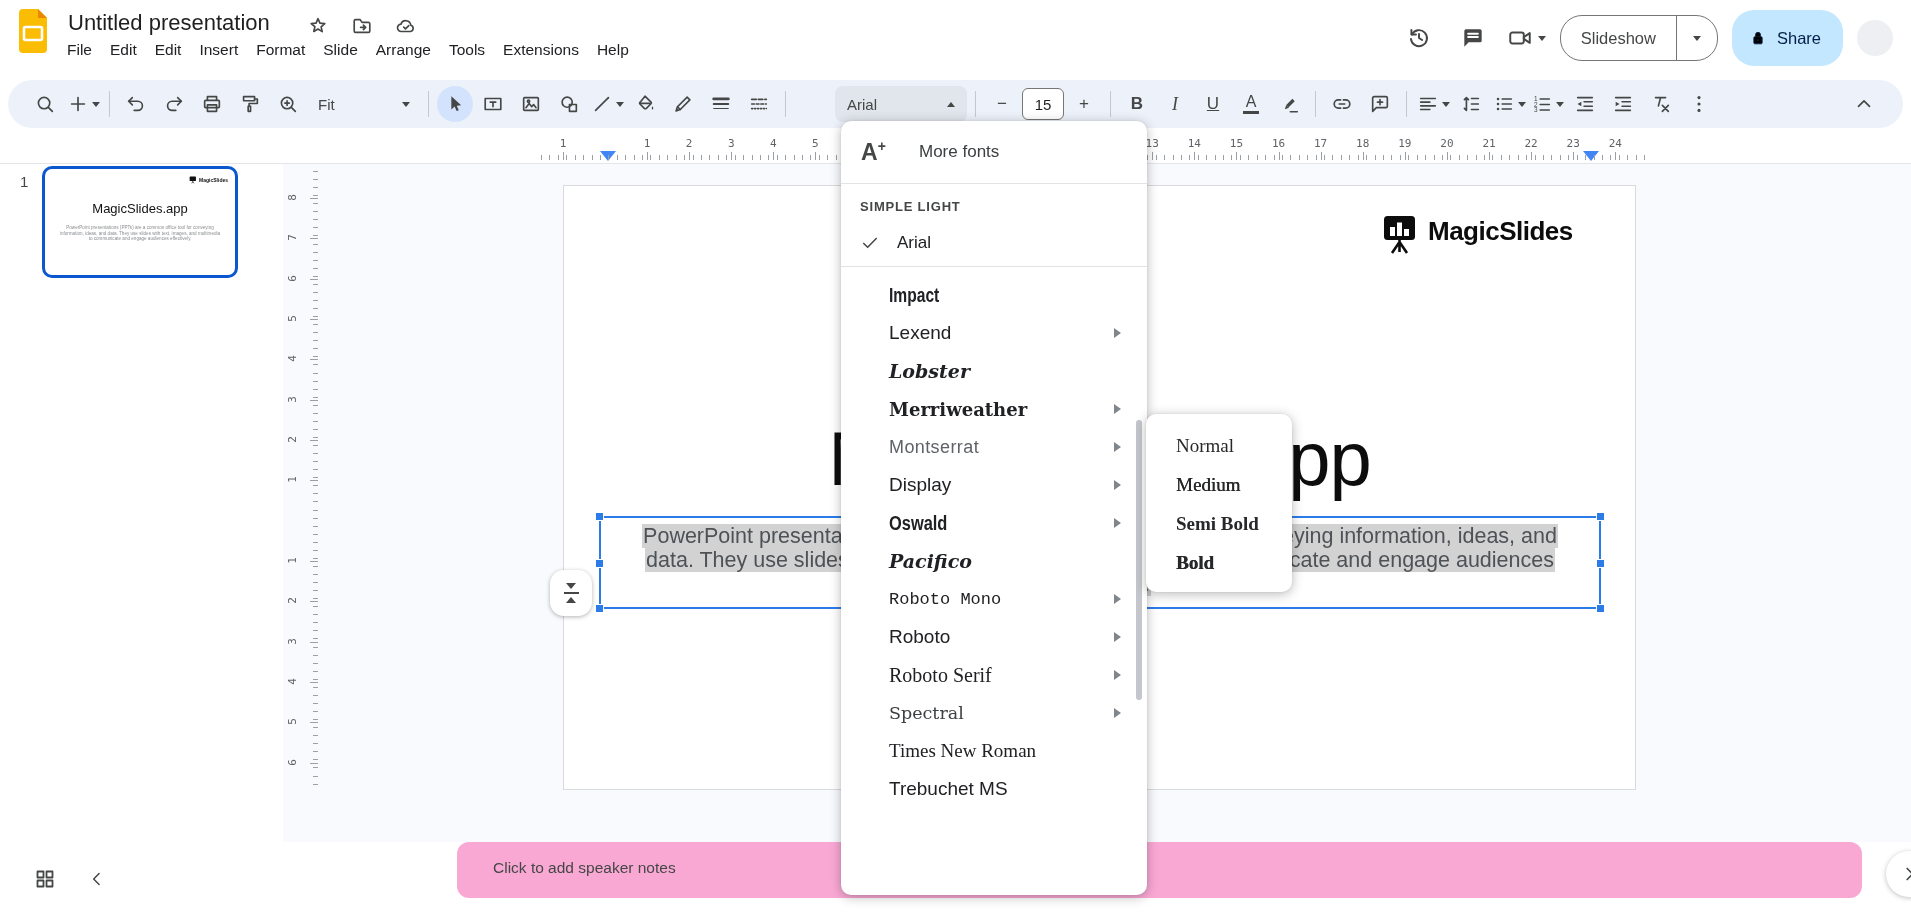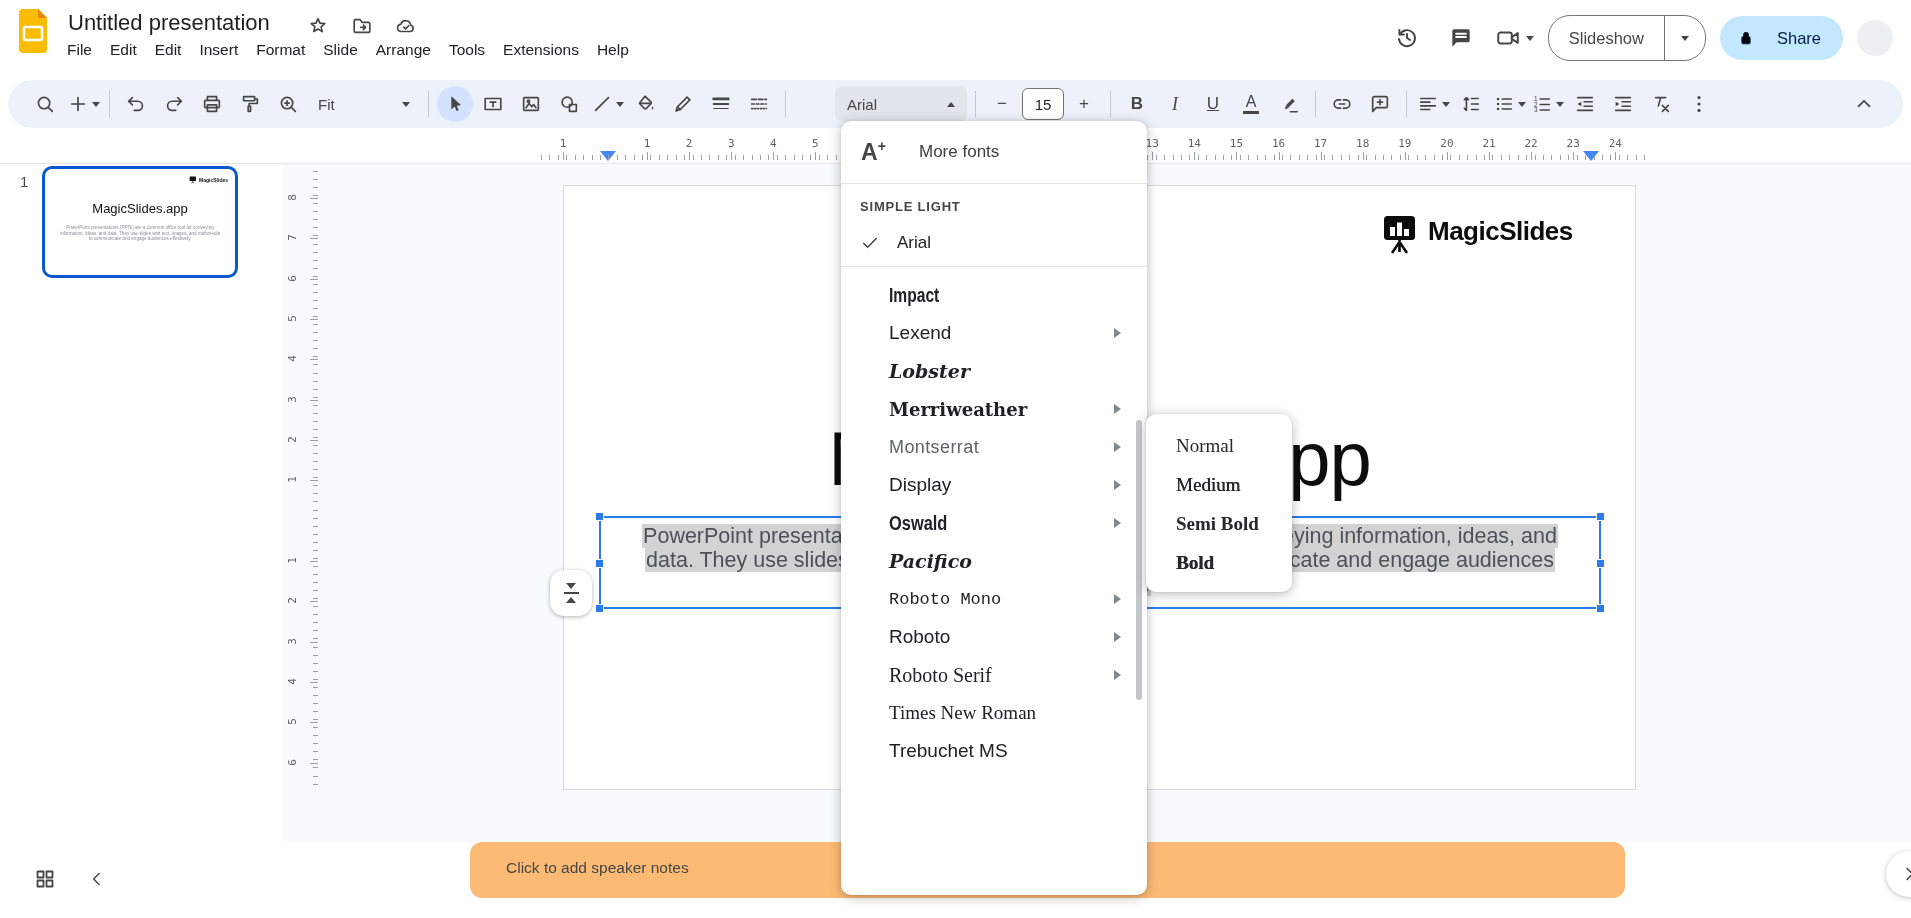--- a/index.html
+++ b/index.html
@@ -17,21 +17,21 @@
   #title-icons{position:absolute;left:306px;top:14px;display:flex;gap:20px}
   #title-icons .ic{width:24px;height:24px;border-radius:50%}
   #menubar{position:absolute;left:58px;top:36px;display:flex}
   .menu-item{font-size:15.5px;color:#202124;padding:3px 9px;border-radius:13px;line-height:22px}
   #top-right{position:absolute;right:18px;top:14px;height:48px;display:flex;align-items:center;gap:14px}
   #top-right .tool-ic{width:40px;height:40px;border-radius:50%}
   #btn-slideshow{display:flex;align-items:center;height:44px;border:1px solid #747775;border-radius:22px;background:#fff}
   #btn-slideshow .lbl{padding:0 20px;font-size:16.5px;color:#444746}
   #btn-slideshow .sep{width:1px;height:44px;background:#747775}
   #btn-slideshow .dd{width:40px;display:flex;justify-content:center}
-  #btn-share{display:flex;align-items:center;gap:21px;height:44px;padding:0 22px 0 16px;border-radius:22px;background:#c2e7ff;color:#041e49;font-size:16.5px;font-weight:500}
+  #btn-share{display:flex;align-items:center;gap:9px;height:56px;padding:0 22px 0 16px;border-radius:22px;background:#c2e7ff;color:#041e49;font-size:16.5px;font-weight:500}
   #btn-share svg{stroke:#041e49}
   #avatar{width:36px;height:36px;border-radius:50%;background:#edeff2}
 
   
   #toolbar{position:absolute;left:8px;top:80px;width:1895px;height:48px;background:#edf2fa;border-radius:24px;
            display:flex;align-items:center;padding:0 18px;box-sizing:border-box;z-index:21}
   .tb{height:36px;min-width:36px;border-radius:18px;display:flex;align-items:center;justify-content:center;gap:3px;color:#444746;margin:0 1px;flex:0 0 auto}
   .tb.active{background:#d3e3fd}
   .tbdiv{width:1px;height:26px;background:#c4c7cc;margin:0 7px;flex:0 0 auto}
   .tri-d{width:0;height:0;border-left:4px solid transparent;border-right:4px solid transparent;border-top:5px solid #444746}
@@ -79,21 +79,21 @@
   #autofit{position:absolute;left:-14px;top:384px;width:42px;height:46px;background:#fff;border-radius:14px;
            box-shadow:0 1px 4px rgba(0,0,0,.3);display:flex;flex-direction:column;align-items:center;justify-content:center;gap:3px}
   #autofit .ln{width:15px;height:2px;background:#444746}
   #autofit .td{width:0;height:0;border-left:5px solid transparent;border-right:5px solid transparent;border-top:6px solid #444746}
   #autofit .tu{width:0;height:0;border-left:5px solid transparent;border-right:5px solid transparent;border-bottom:6px solid #444746}
 
   
   #bottombar{position:absolute;left:0;top:842px;width:100%;height:76px;background:#fff}
   #grid-btn{position:absolute;left:26px;top:18px;width:38px;height:38px}
   #films-collapse{position:absolute;left:82px;top:22px;width:30px;height:30px}
-  #notes-panel{position:absolute;left:470px;top:0;width:1155px;height:56px;background:#fdba74;border-radius:12px}
+  #notes-panel{position:absolute;left:457px;top:0;width:1405px;height:56px;background:#f9a8d4;border-radius:12px}
   #notes-text{position:absolute;left:36px;top:17px;font-size:15.5px;color:#444746}
   #fab-next{position:absolute;left:1886px;top:851px;width:46px;height:46px;border-radius:50%;background:#fff;
             box-shadow:0 1px 5px rgba(0,0,0,.25);display:flex;align-items:center;justify-content:center;z-index:30}
 
   
   #font-menu{position:absolute;left:841px;top:121px;width:306px;height:774px;background:#fff;border-radius:10px;
              box-shadow:0 2px 12px rgba(0,0,0,.28),0 0 2px rgba(0,0,0,.1);z-index:50;overflow:hidden}
   #more-fonts{height:62px;display:flex;align-items:center}
   #af-icon{margin-left:20px;width:36px;font-size:23px;font-weight:700;color:#444746}
   #af-icon sup{font-size:14px;font-weight:700}
@@ -853,20 +853,24 @@
       </div>
       <div class="font-row">
         <span class="name f-sans">Roboto</span>
         <span class="arr"></span>
       </div>
       <div class="font-row">
         <span class="name f-serif">Roboto Serif</span>
         <span class="arr"></span>
       </div>
       <div class="font-row">
+        <span class="name f-serif-light">Spectral</span>
+        <span class="arr"></span>
+      </div>
+      <div class="font-row">
         <span class="name f-times">Times New Roman</span>
       </div>
       <div class="font-row">
         <span class="name f-sans">Trebuchet MS</span>
       </div>
     </div>
   <div id="fm-scroll"></div>
 </div>
 
 <div id="weight-menu">

